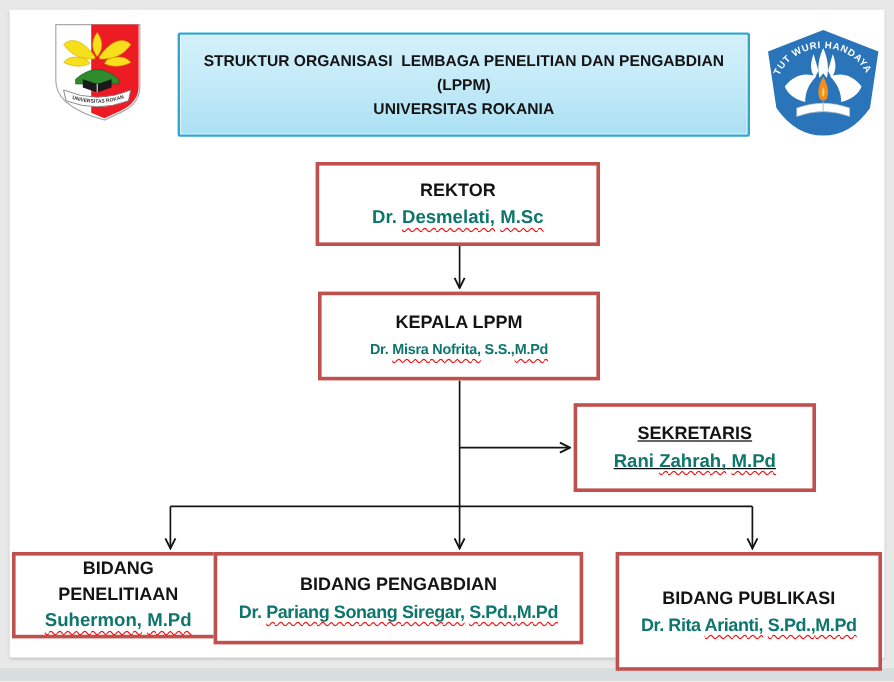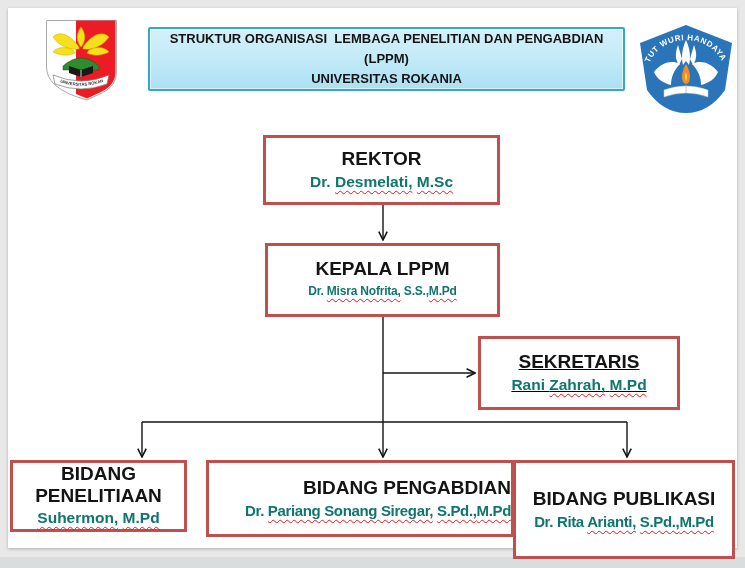--- a/index.html
+++ b/index.html
@@ -3,35 +3,35 @@
 <meta charset="utf-8">
 <style>
   html,body{margin:0;padding:0;}
   body{font-family:"Liberation Sans",sans-serif;}
   .stage{position:relative;width:745px;height:568px;background:#e8e8e8;overflow:hidden;}
   .slide{position:absolute;left:8px;top:8px;width:729px;height:540px;background:#ffffff;
          box-shadow:0 1px 3px rgba(0,0,0,.25);}
   .bottom-strip{position:absolute;left:0;top:557px;width:745px;height:11px;background:#d9dddd;}
 
   
-  .header-box{position:absolute;left:148px;top:27px;width:477px;height:64px;box-sizing:border-box;
+  .header-box{position:absolute;left:148px;top:27px;width:477px;height:87px;box-sizing:border-box;
               border:2px solid #35a7cf;border-radius:2px;
               background:linear-gradient(180deg,#d3f0fa 0%,#c5ebf8 45%,#abe0f3 100%);
               box-shadow:inset 0 0 0 1px rgba(255,255,255,.55);
               display:flex;flex-direction:column;justify-content:center;align-items:center;}
   .htitle{font-size:13px;font-weight:bold;color:#141414;line-height:20px;text-align:center;white-space:pre-wrap;}
 
   .logo{position:absolute;}
   .logo-left{left:43px;top:20px;width:77px;height:81px;}
   .logo-right{left:636px;top:24px;width:100px;height:90px;}
 
   
   .obox{position:absolute;box-sizing:border-box;border:3px solid #c0504d;background:#ffffff;
         display:flex;flex-direction:column;justify-content:center;align-items:center;text-align:center;}
-  .otitle{font-size:19px;font-weight:bold;color:#141414;line-height:23px;white-space:nowrap;}
+  .otitle{font-size:15px;font-weight:bold;color:#141414;line-height:23px;white-space:nowrap;}
   .oname{font-size:15.5px;font-weight:bold;color:#0f766e;line-height:23px;white-space:nowrap;}
   .oname.tight{font-size:12px;letter-spacing:-0.2px;}
   .oname.long{font-size:15px;letter-spacing:-0.35px;}
   .obox.three .otitle,.obox.three .oname{line-height:22px;}
   .wavy{text-decoration:underline;text-decoration-style:wavy;text-decoration-color:#f01414;
         text-decoration-thickness:1px;text-underline-offset:3px;text-decoration-skip-ink:none;}
 
   .connectors{position:absolute;left:0;top:0;width:745px;height:568px;pointer-events:none;}
   .connectors line{stroke:#141414;stroke-width:1.4;}
 </style>
@@ -115,21 +115,21 @@
     <div class="otitle">SEKRETARIS</div>
     <div class="oname"><span>Rani </span><span class="wavy">Zahrah,</span><span> </span><span class="wavy">M.Pd</span></div>
   </div>
 
   <div class="obox three" style="left:10px;top:460px;width:177px;height:72px;">
     <div class="otitle">BIDANG</div>
     <div class="otitle">PENELITIAAN</div>
     <div class="oname"><span class="wavy">Suhermon,</span><span> </span><span class="wavy">M.Pd</span></div>
   </div>
 
-  <div class="obox" style="left:206px;top:460px;width:308px;height:77px;align-items:flex-end;">
+  <div class="obox" style="left:178px;top:460px;width:308px;height:77px;">
     <div class="otitle">BIDANG PENGABDIAN</div>
     <div class="oname long"><span>Dr. </span><span class="wavy">Pariang Sonang Siregar,</span><span> </span><span class="wavy">S.Pd.,</span><span class="wavy">M.Pd</span></div>
   </div>
 
   <div class="obox" style="left:513px;top:460px;width:222px;height:99px;">
     <div class="otitle">BIDANG PUBLIKASI</div>
     <div class="oname long"><span>Dr. Rita </span><span class="wavy">Arianti,</span><span> </span><span class="wavy">S.Pd.,</span><span class="wavy">M.Pd</span></div>
   </div>
 </div>
 

